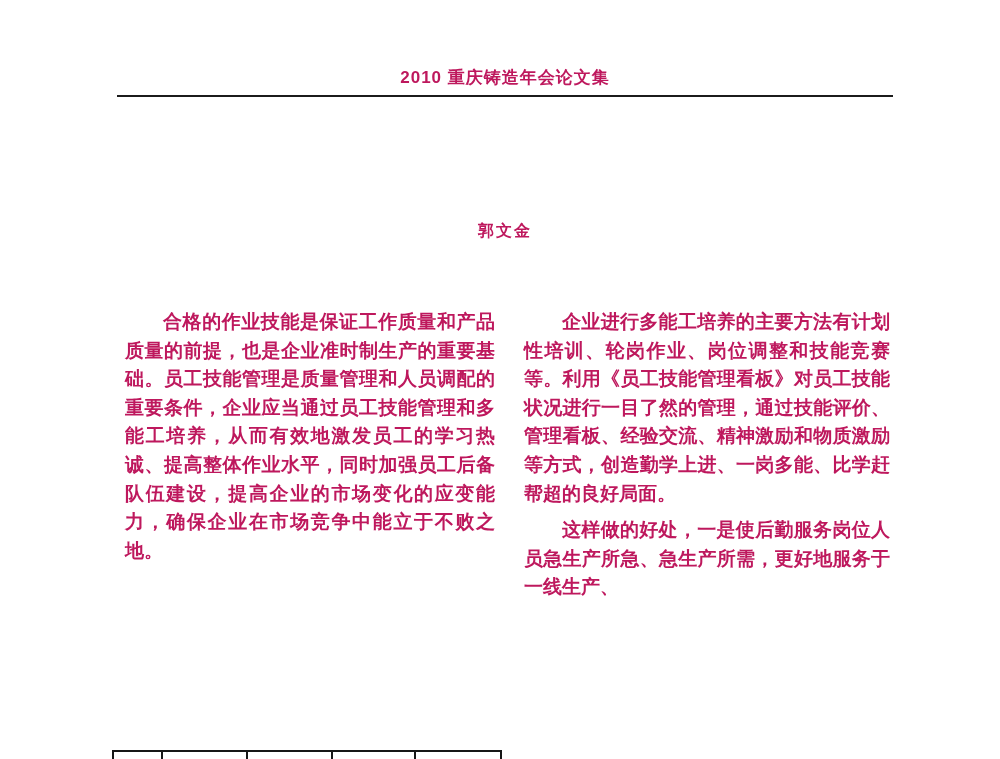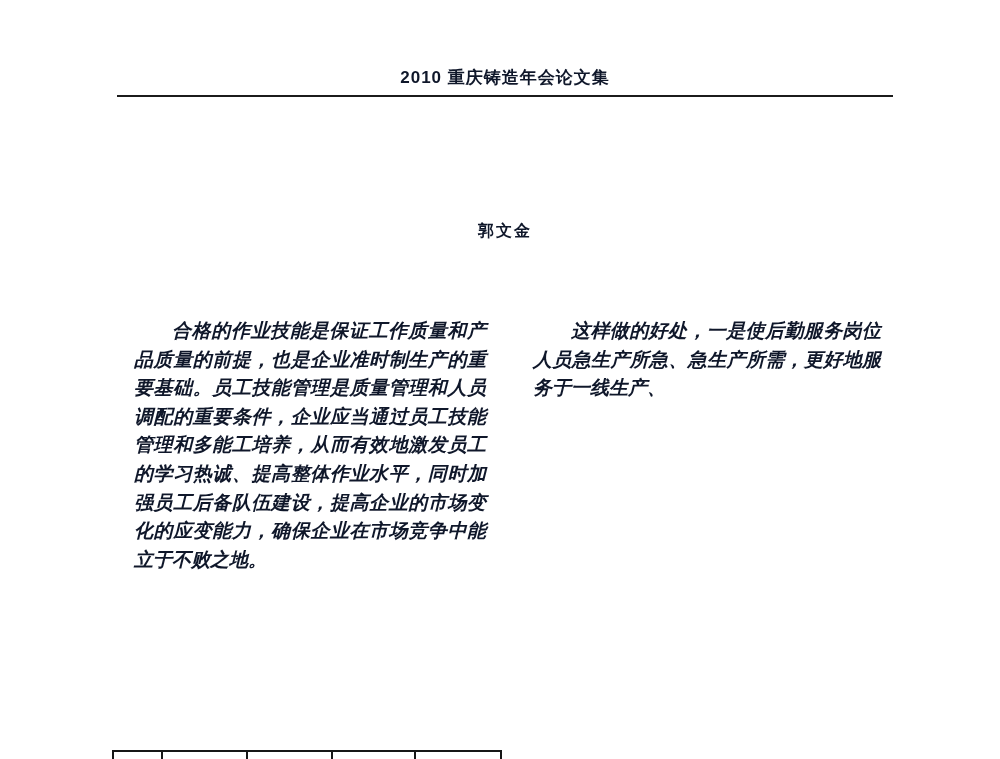--- a/index.html
+++ b/index.html
@@ -7,21 +7,21 @@
     padding: 0;
     background: #ffffff;
   }
   .page {
     position: relative;
     width: 1000px;
     height: 759px;
     background: #ffffff;
     overflow: hidden;
     font-family: "Liberation Sans", sans-serif;
-    color: #0f172a;
+    color: #be185d;
   }
   .centered-band {
     position: absolute;
     left: 117px;
     width: 776px;
     text-align: center;
   }
   .journal-header {
     top: 66px;
     font-size: 17px;
@@ -68,24 +68,23 @@
   }
   .column-left {
     left: 117px;
     width: 386px;
   }
   .column-right {
     left: 516px;
     width: 382px;
   }
   .body-para {
-    margin: 17px;
+    margin: 8px;
     padding: 0;
     text-indent: 2em;
-    font-style: italic;
   }
   .table-stub {
     position: absolute;
     left: 112px;
     top: 750px;
     width: 390px;
     height: 9px;
     border-top: 2px solid #161616;
     box-sizing: border-box;
   }
@@ -114,20 +113,21 @@
 
 
   <div class="centered-band paper-author">郭文金</div>
 
 
   <div class="column column-left">
       <p class="body-para">合格的作业技能是保证工作质量和产品质量的前提，也是企业准时制生产的重要基础。员工技能管理是质量管理和人员调配的重要条件，企业应当通过员工技能管理和多能工培养，从而有效地激发员工的学习热诚、提高整体作业水平，同时加强员工后备队伍建设，提高企业的市场变化的应变能力，确保企业在市场竞争中能立于不败之地。</p>
     </div>
 
   <div class="column column-right">
+      <p class="body-para">企业进行多能工培养的主要方法有计划性培训、轮岗作业、岗位调整和技能竞赛等。利用《员工技能管理看板》对员工技能状况进行一目了然的管理，通过技能评价、管理看板、经验交流、精神激励和物质激励等方式，创造勤学上进、一岗多能、比学赶帮超的良好局面。</p>
       <p class="body-para">这样做的好处，一是使后勤服务岗位人员急生产所急、急生产所需，更好地服务于一线生产、</p>
     </div>
 
   <div class="table-stub">
     <span class="table-divider td-0"></span>
     <span class="table-divider td-1"></span>
     <span class="table-divider td-2"></span>
     <span class="table-divider td-3"></span>
     <span class="table-divider td-4"></span>
     <span class="table-divider td-5"></span>

